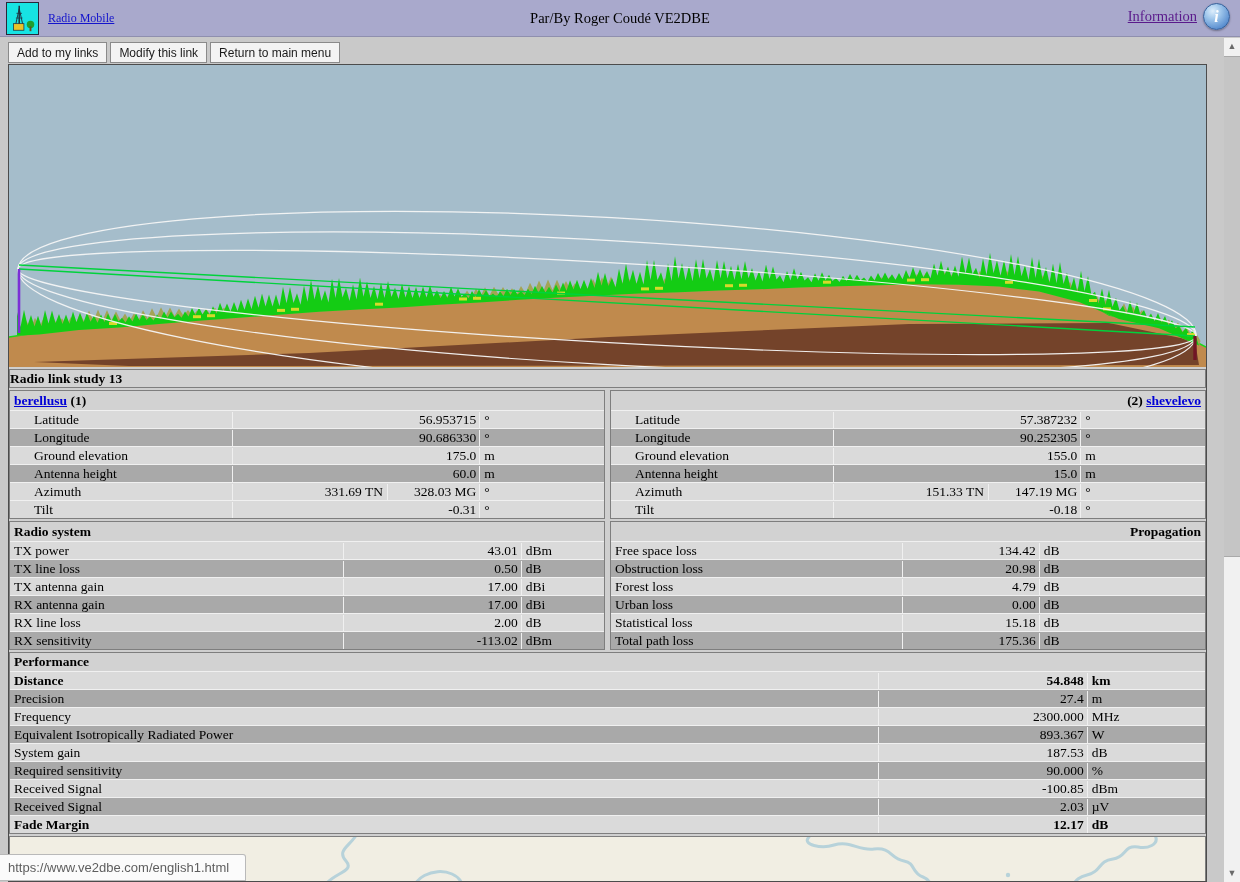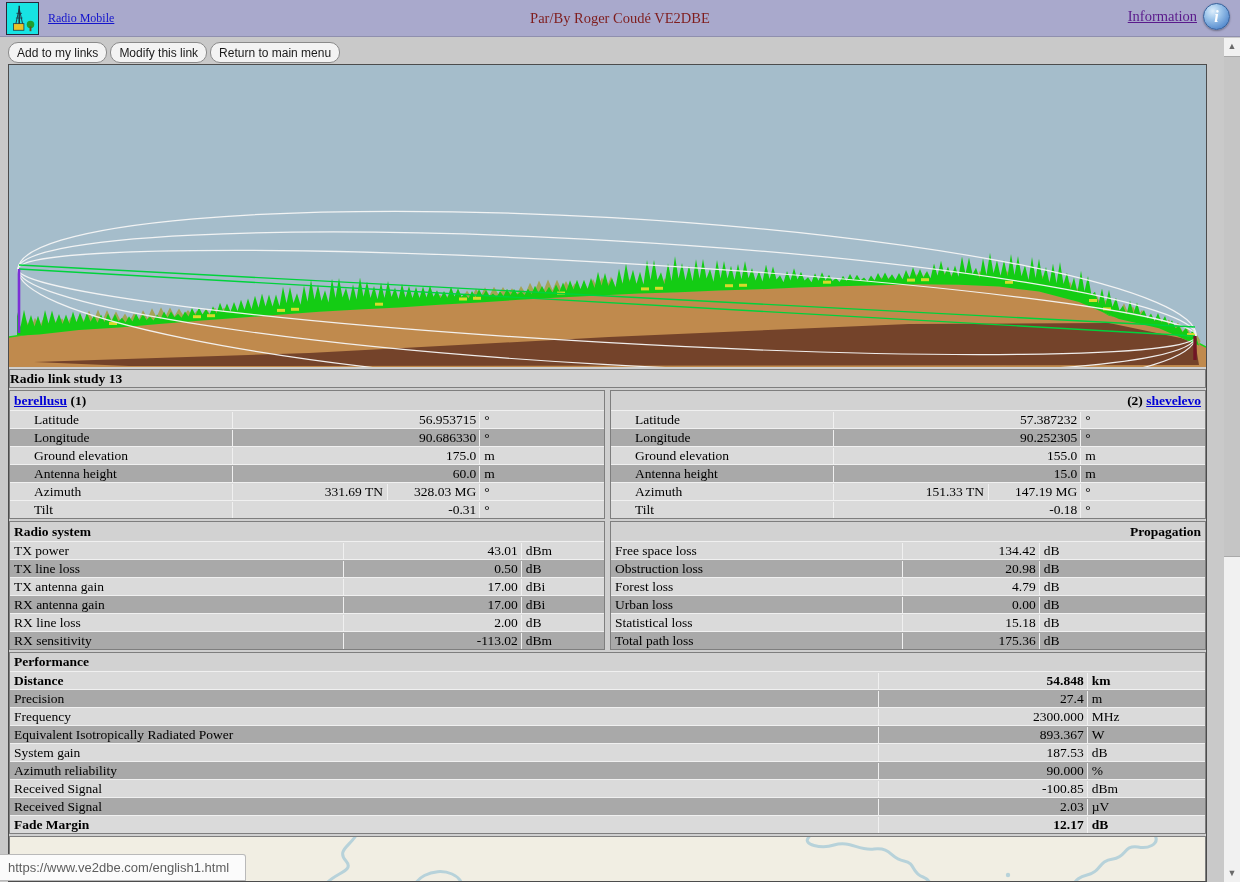--- a/index.html
+++ b/index.html
@@ -6,33 +6,33 @@
   html,body { width:1240px; height:882px; overflow:hidden; background:#c9c9c9;
               font-family:"Liberation Serif",serif; }
 
   
   .header { position:absolute; left:0; top:0; width:1240px; height:37px;
             background:#a9a9cc; border-bottom:1px solid #8f8fae; }
   .brand { position:absolute; left:6px; top:2px; display:flex; align-items:center; gap:9px; }
   .logo { width:33px; height:33px; background:#17e3e3; border:1px solid #28283a; display:block; }
   .applink { font-size:12px; color:#1414cc; text-decoration:underline; }
   .byline { position:absolute; left:0; top:0; width:100%; height:37px; line-height:37px;
-            text-align:center; font-size:14.5px; color:#7f1d1d; }
+            text-align:center; font-size:14.5px; color:#000000; }
   .rightgrp { position:absolute; right:10px; top:3px; display:flex; align-items:center; gap:6px; }
   .infolink { font-size:14.5px; color:#5a1a8b; text-decoration:underline; }
   .infoicon { width:27px; height:27px; border-radius:50%;
               background:radial-gradient(circle at 35% 28%, #ddeefc 0%, #9cc4ea 35%, #5b8fd0 75%, #3f6ca8 100%);
               border:1px solid #35619b; color:#fff; text-align:center; line-height:26px;
               font-weight:bold; font-style:italic; font-size:16px;
               box-shadow:0 1px 2px rgba(0,0,0,.35); }
 
   
   .toolbar { position:absolute; left:8px; top:42px; display:flex; gap:3px; }
   .toolbar button { font-family:"Liberation Sans",sans-serif; font-size:12px; color:#1a1a1a;
-                    background:#f3f3f3; border:1px solid #8a8a8a; border-radius:10px;
+                    background:#f3f3f3; border:1px solid #8a8a8a; border-radius:0;
                     padding:2px 8px; height:21px; }
 
   
   #content { position:absolute; left:8px; top:64px; width:1199px; height:818px;
              border:1px solid #4c4c4c; background:#cfcfcf; overflow:hidden; }
   #profile { display:block; }
   .sec { margin-top:2px; border:1px solid #7e7e7e; background:#dadada; }
   .titlebar { height:19px; line-height:18px; text-align:left; font-weight:bold;
               font-size:13.5px; background:#d2d2d2; }
   .twocol { margin-top:2px; display:flex; gap:5px; }
@@ -316,21 +316,21 @@
         <div class="c1">Equivalent Isotropically Radiated Power</div>
         <div class="c2">893.367</div>
         <div class="c3">W</div>
       </div>
     <div class="row lt">
         <div class="c1">System gain</div>
         <div class="c2">187.53</div>
         <div class="c3">dB</div>
       </div>
     <div class="row dk">
-        <div class="c1">Azimuth reliability</div>
+        <div class="c1">Required sensitivity</div>
         <div class="c2">90.000</div>
         <div class="c3">%</div>
       </div>
     <div class="row lt">
         <div class="c1">Received Signal</div>
         <div class="c2">-100.85</div>
         <div class="c3">dBm</div>
       </div>
     <div class="row dk">
         <div class="c1">Received Signal</div>

